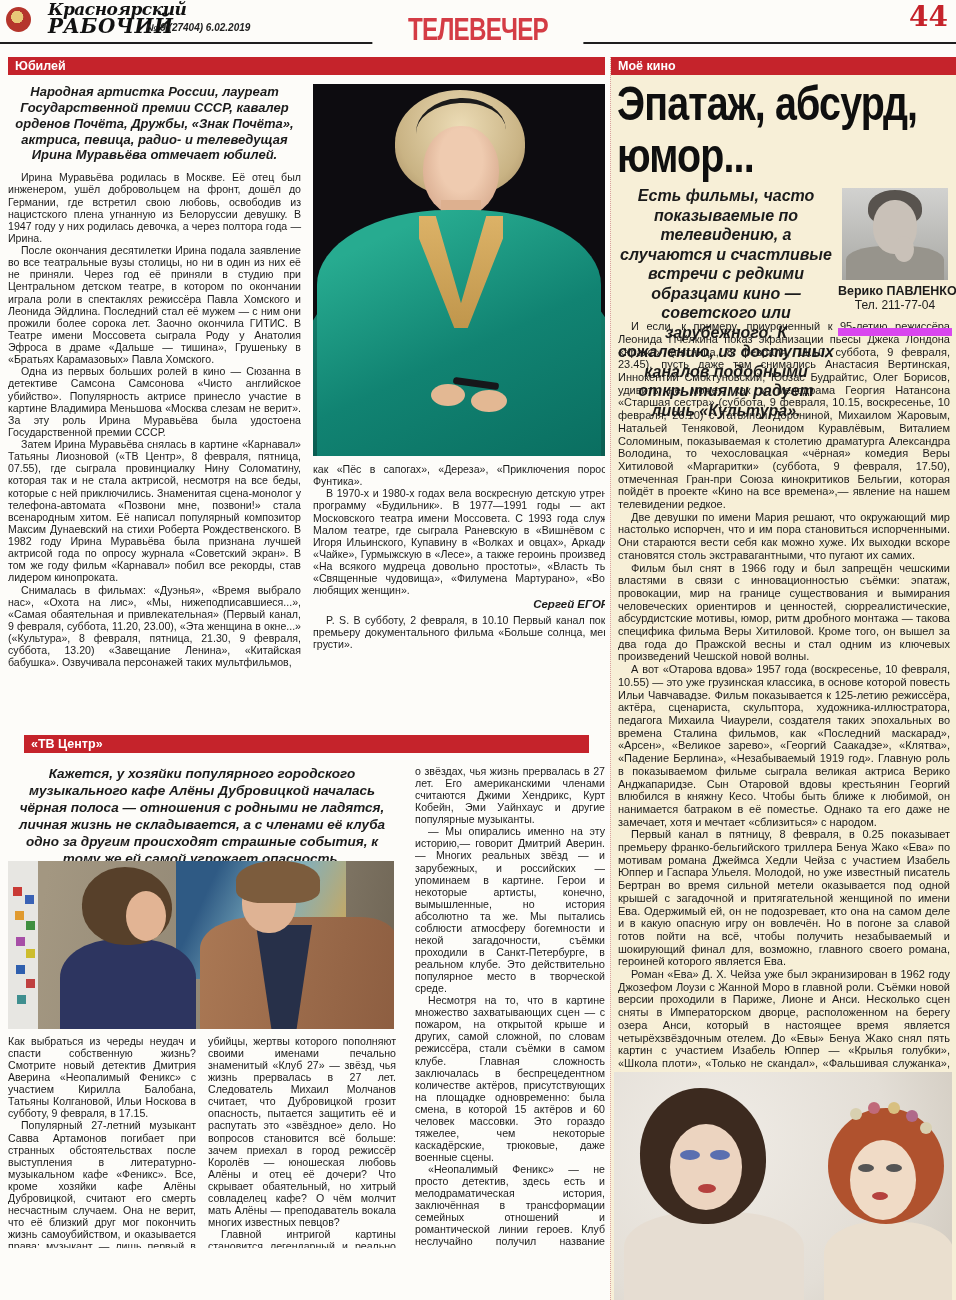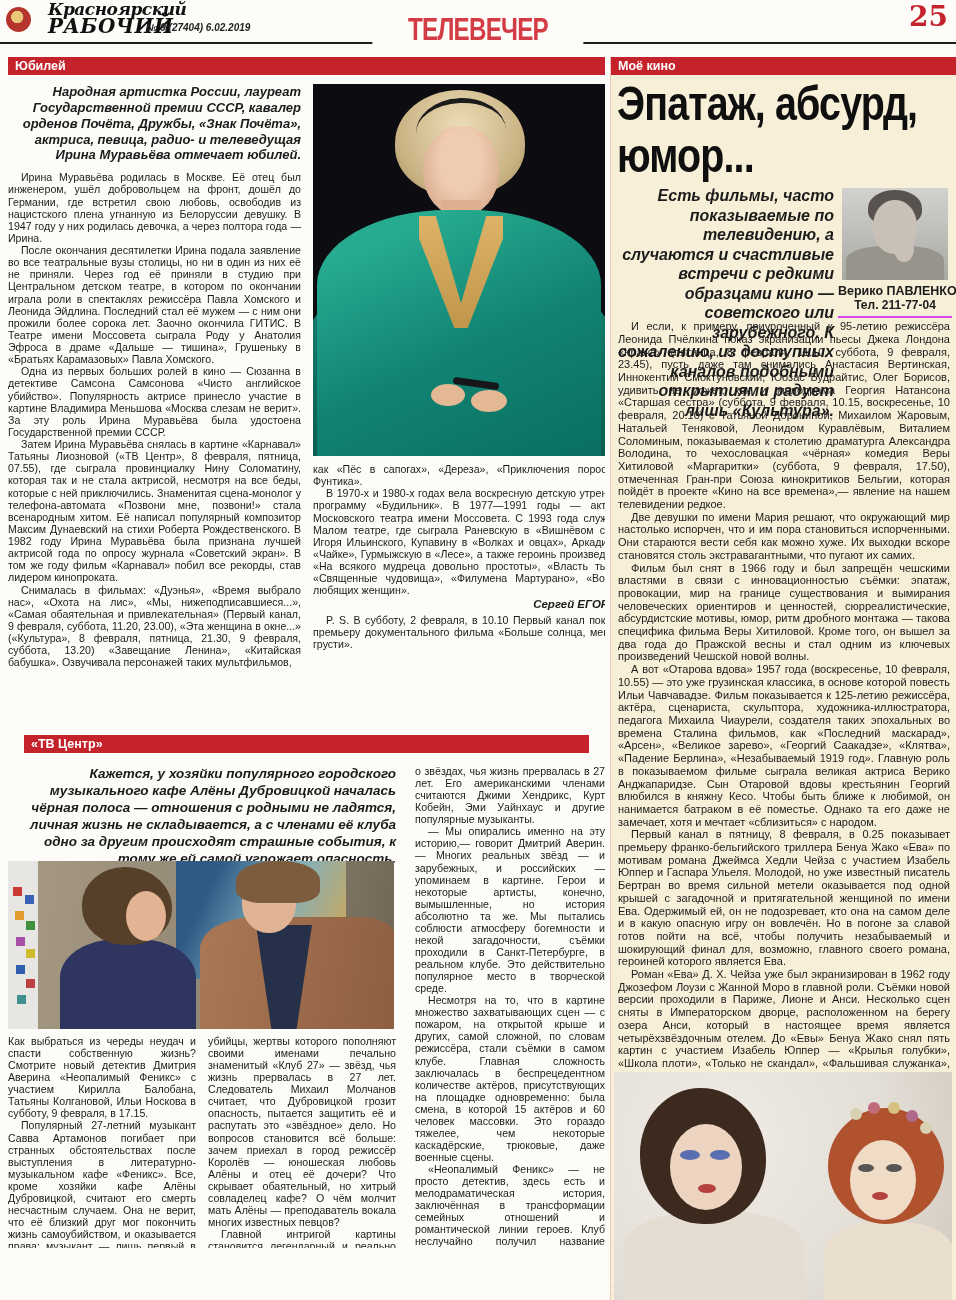--- a/index.html
+++ b/index.html
@@ -19,21 +19,21 @@
   .sectionTitle span{display:inline-block;transform:scaleX(0.78);transform-origin:center;
             font-size:31px;font-weight:900;color:#d43c45;letter-spacing:-1px;white-space:nowrap;}
   .pageNum{position:absolute;right:8px;top:0;font-family:"DejaVu Serif","Liberation Serif",serif;
            font-weight:bold;font-size:28px;color:#c5232b;}
   
   .kicker{background:#c5232b;color:#fff;font-weight:bold;font-size:12.5px;line-height:18px;height:18px;padding-left:7px;}
   .bighead{font-weight:900;color:#0f0f0f;white-space:nowrap;}
   .bighead span{display:inline-block;transform-origin:left center;}
   p{margin:0;text-align:justify;text-indent:13px;}
   .noindent{text-indent:0;}
-  .lead{font-weight:bold;font-style:italic;text-indent:0;text-align:right;}
+  .lead{font-weight:bold;font-style:italic;text-indent:0;text-align:center;}
   
   .art1{position:absolute;left:8px;top:57px;width:597px;}
   .art1 .bighead{margin-top:4px;font-size:46px;line-height:0.95;}
   .art1 .bighead span{transform:scaleX(0.88);letter-spacing:-1px;}
   .a1cols{position:relative;margin-top:9px;height:600px;overflow:hidden;}
   .a1c1{position:absolute;left:0;top:0;width:293px;}
   .a1c1 .lead{font-size:13px;line-height:1.22;margin-bottom:8px;}
   .a1body{font-size:10.6px;line-height:1.145;}
   .a1c2{position:absolute;left:305px;top:0;width:316px;}
   .sig{text-align:right;font-weight:bold;font-style:italic;font-size:11.5px;margin:2px 0;}
@@ -96,21 +96,21 @@
   .mkTop{position:relative;height:134px;margin-top:8px;}
   .lead3{position:absolute;left:7px;top:0;width:216px;font-size:16px;line-height:1.22;}
   .author{position:absolute;right:5px;top:2px;width:114px;text-align:center;}
   .photo3{position:relative;width:106px;height:92px;margin:0 auto;overflow:hidden;
           background:linear-gradient(#d2d2d0,#a8a8a4);}
   .ph3hair{position:absolute;left:26px;top:2px;width:54px;height:36px;border-radius:50% 50% 40% 40%;background:#58534e;}
   .ph3face{position:absolute;left:31px;top:12px;width:44px;height:54px;border-radius:48%;background:#c9c1b8;}
   .ph3body{position:absolute;left:4px;top:58px;width:98px;height:34px;border-radius:40% 40% 0 0;background:#97948c;}
   .ph3hand{position:absolute;left:52px;top:48px;width:20px;height:26px;border-radius:50%;background:#c9c1b8;}
   .authName{font-weight:bold;font-size:12.5px;margin-top:4px;white-space:nowrap;}
-  .authPhone{font-weight:bold;font-size:12px;border-bottom:2px solid #d946ef;padding-bottom:4px;}
+  .authPhone{font-weight:normal;font-size:12px;border-bottom:8px solid #d946ef;padding-bottom:16px;}
   .mkBody{padding:0 7px;font-size:11px;line-height:1.155;height:764px;overflow:hidden;}
   
   .photo4{position:absolute;left:614px;top:1072px;width:338px;height:228px;overflow:hidden;
           background:radial-gradient(circle at 30% 30%,#f0ece6,#e3ded6 60%,#cfc8bd);}
   .ph4hairL{position:absolute;left:26px;top:16px;width:126px;height:136px;border-radius:48% 52% 46% 50%;background:#3c2a1f;}
   .ph4faceL{position:absolute;left:56px;top:52px;width:72px;height:86px;border-radius:50%;background:#ecd4c0;}
   .ph4eyeL1,.ph4eyeL2{position:absolute;width:20px;height:10px;border-radius:50%;background:#5a6fb0;}
   .ph4eyeL1{left:66px;top:78px;} .ph4eyeL2{left:96px;top:78px;}
   .ph4lipsL{position:absolute;left:84px;top:112px;width:18px;height:9px;border-radius:50%;background:#b5413e;}
   .ph4hairR{position:absolute;left:214px;top:36px;width:116px;height:116px;border-radius:50%;background:#b0522e;}
@@ -132,21 +132,21 @@
     <div class="rule"></div>
     <div class="emblem"></div>
     <div class="logoText">
       <div class="l1">Красноярский</div>
       <div class="l2">РАБОЧИЙ</div>
     </div>
     <div class="issueInfo">№ 9 (27404) 6.02.2019</div>
     <div class="sectionTitle">
       <span>ТЕЛЕВЕЧЕР</span>
     </div>
-    <div class="pageNum">25</div>
+    <div class="pageNum">44</div>
   </div>
 
   <div class="art1">
     <div class="kicker">Юбилей</div>
     <div class="a1cols">
       <div class="a1c1">
         <p class="lead">Народная артистка России, лауреат Государственной премии СССР, кавалер орденов Почёта, Дружбы, «Знак Почёта», актриса, певица, радио- и телеведущая Ирина Муравьёва отмечает юбилей.</p>
         <div class="a1body">
           <p>Ирина Муравьёва родилась в Москве. Её отец был инженером, ушёл добровольцем на фронт, дошёл до Германии, где встретил свою любовь, освободив из нацистского плена угнанную из Белоруссии девушку. В 1947 году у них родилась девочка, а через полтора года — Ирина.</p>
           <p>После окончания десятилетки Ирина подала заявление во все театральные вузы столицы, но ни в один из них её не приняли. Через год её приняли в студию при Центральном детском театре, в котором по окончании играла роли в спектаклях режиссёра Павла Хомского и Леонида Эйдлина. Последний стал её мужем — с ним они прожили более сорока лет. Заочно окончила ГИТИС. В Театре имени Моссовета сыграла Роду у Анатолия Эфроса в драме «Дальше — тишина», Грушеньку в «Братьях Карамазовых» Павла Хомского.</p>

